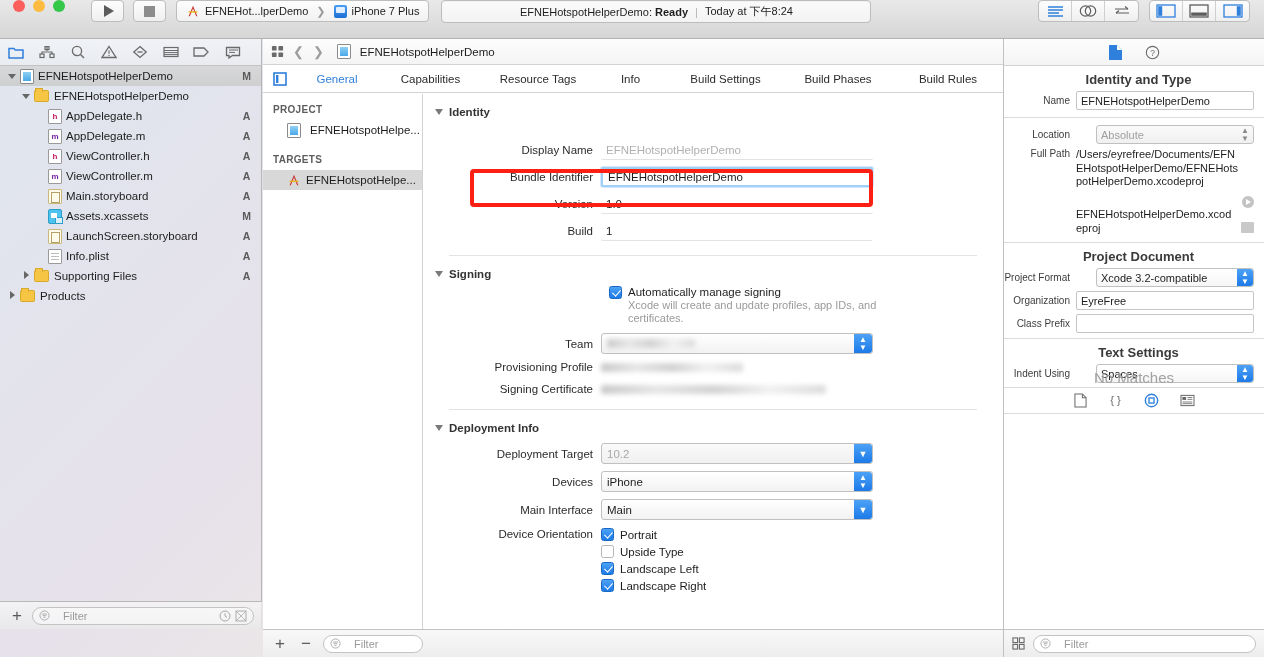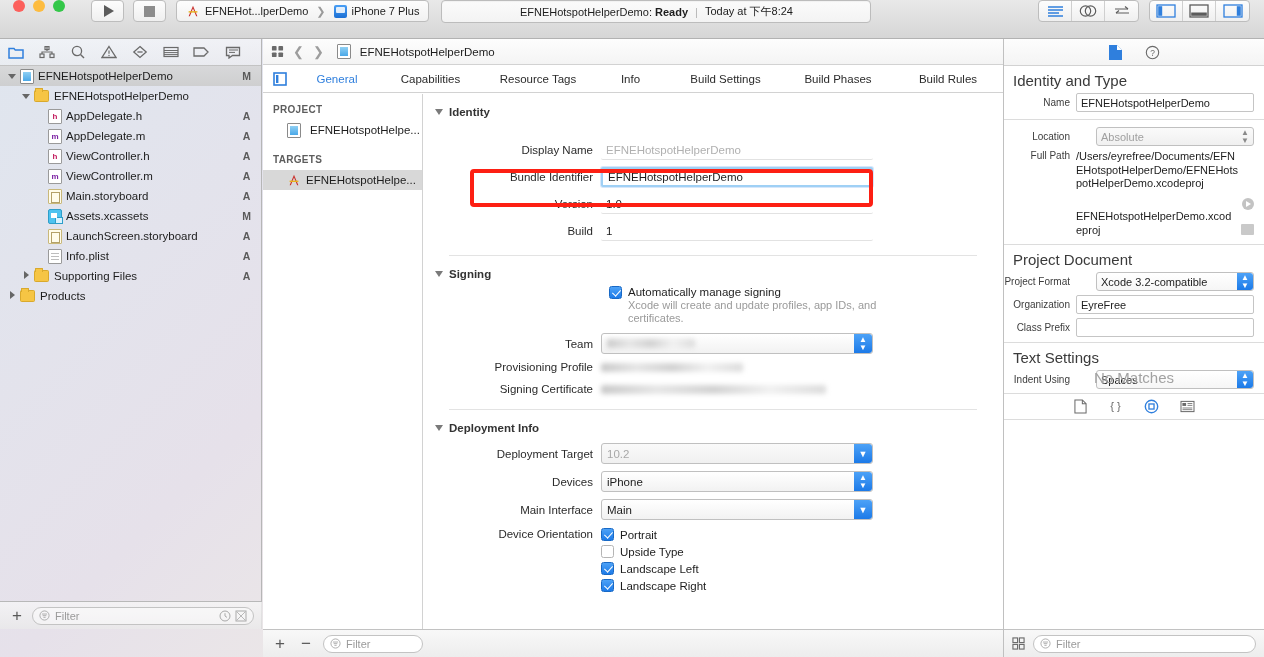--- a/index.html
+++ b/index.html
@@ -103,21 +103,21 @@
   .nav-bottom{
     position:absolute; left:0; bottom:0; width:262px; height:28px;
     border-top:1px solid #b8b8b8;
     background:linear-gradient(rgba(248,248,248,.72),rgba(234,234,234,.72));
     display:flex; align-items:center; padding:0 8px; gap:6px;
   }
   .plusbtn{ font-size:17px; color:#585858; width:18px; text-align:center; line-height:17px; font-weight:300;}
   .filterfield{
     flex:1; height:18px; border:1px solid #c3c3c3; border-radius:9px;
     background:rgba(255,255,255,.45);
-    display:flex; align-items:center; padding:0 6px; gap:5px; color:#9a9a9a; font-size:11px;
+    display:flex; align-items:center; padding:0 6px; gap:13px; color:#9a9a9a; font-size:11px;
   }
 
   
   .editor{ position:absolute; left:263px; top:39px; width:740px; height:618px; background:#fff; }
   .jumpbar{
     height:26px; border-bottom:1px solid #d2d2d2; display:flex; align-items:center;
     background:linear-gradient(#fdfdfd,#f4f4f4); padding:0 8px; gap:9px;
   }
   .arrowbtn{ color:#9d9d9d; font-size:13px; }
   .jump-title{ display:flex; align-items:center; gap:5px; font-size:11.5px; margin-left:4px;}
@@ -174,21 +174,21 @@
     border-top:1px solid #c2c2c2;
     background:linear-gradient(#f8f8f8,#ededed);
     display:flex; align-items:center; padding:0 8px; gap:8px;
   }
   .ed-bottom .filterfield{ flex:0 0 100px; width:100px; background:#fff; }
 
   
   .inspector{ position:absolute; right:0; top:39px; width:261px; height:618px; background:#fff; border-left:1px solid #c0c0c0;}
   .insp-tabs{ height:27px; border-bottom:1px solid #d2d2d2; display:flex; align-items:center; justify-content:center; gap:22px;
               background:linear-gradient(#fdfdfd,#f4f4f4); }
-  .insp-sec-title{ font-size:15px; font-weight:normal; color:#3a3a3a; padding:6px 0 4px 9px;}
+  .insp-sec-title{ font-size:13px; font-weight:bold; color:#3a3a3a; padding:6px 0 4px 9px;text-align:center;}
   .irow{ display:flex; align-items:center; margin-bottom:4px; padding-right:10px;}
   .ilabel{ width:72px; text-align:right; padding-right:6px; font-size:10px; color:#3c3c3c; flex:none;}
   .ival{ flex:1; height:19px; border:1px solid #c5c5c5; border-radius:2px; background:#fff; display:flex; align-items:center; padding:0 4px; font-size:11px;}
   .ipop{ flex:1; height:19px; border:1px solid #c0c0c0; border-radius:3px; background:linear-gradient(#fafafa,#f0f0f0); display:flex;align-items:center;padding:0 4px;font-size:11px;color:#a0a0a0; position:relative;margin-left:20px;}
   .ipop.blue{ background:linear-gradient(#ffffff,#f6f6f6); color:#1d1d1d;}
   .ipop .popbtn{ height:17px; width:16px;}
   .ipop .steparrow{ position:absolute; right:4px; color:#8a8a8a; font-size:8px; line-height:8px;}
   .ipath{ display:flex; padding-right:10px; }
   .ipathtxt{ flex:1; font-size:11px; line-height:13.5px; word-break:break-all; }
   .isep{ height:1px; background:#dcdcdc; margin:7px 0 7px 0; }

